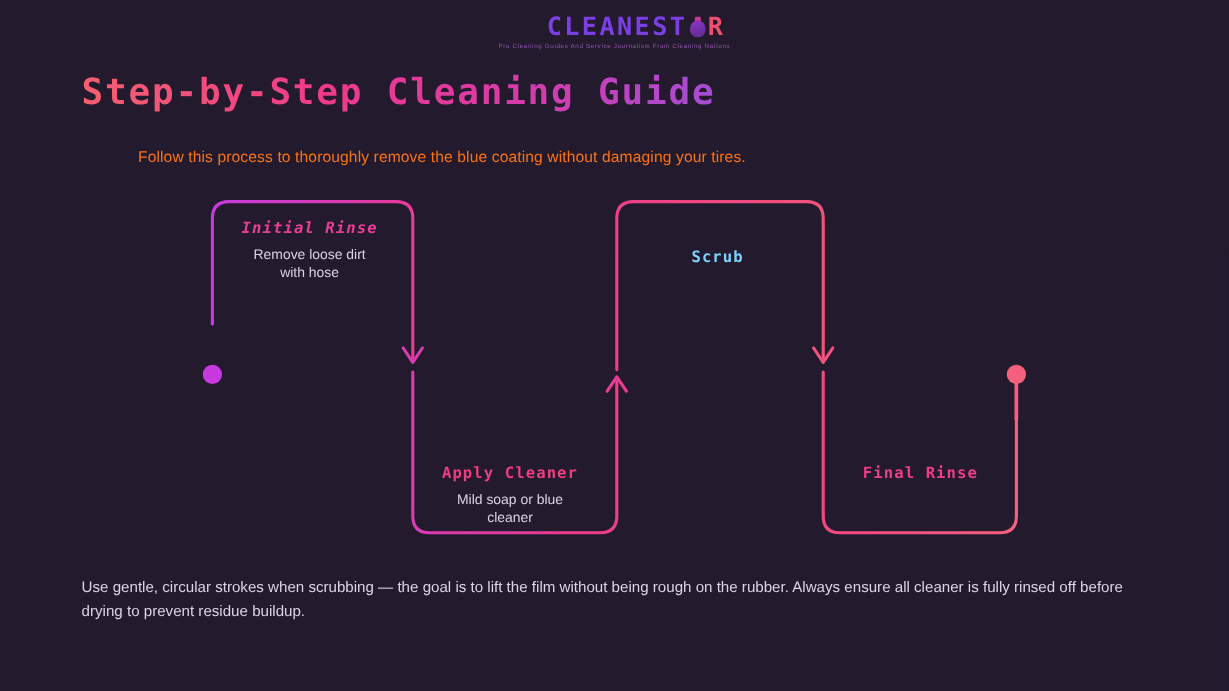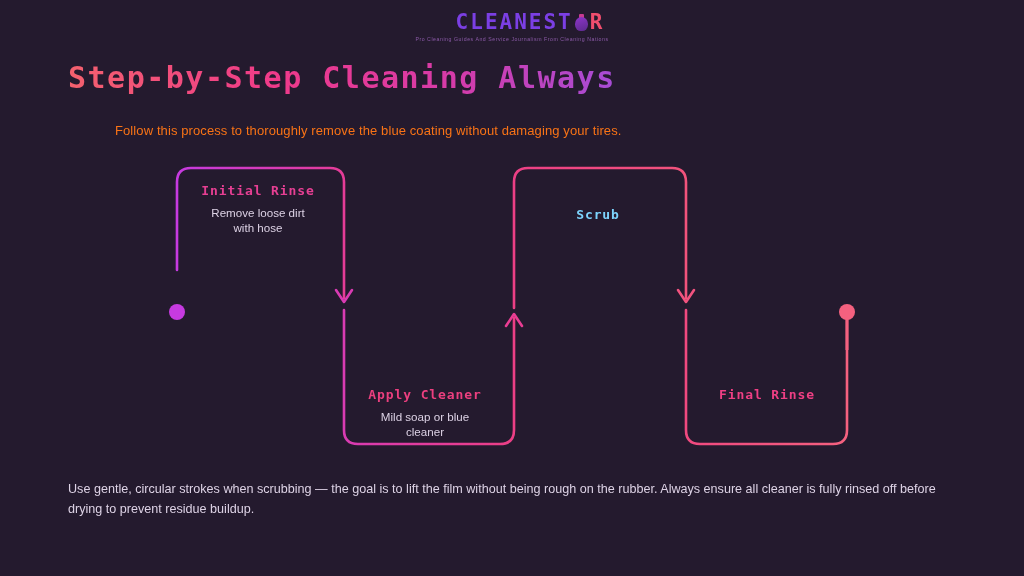--- a/index.html
+++ b/index.html
@@ -71,21 +71,21 @@
     font-size:13px; font-weight:700; letter-spacing:.9px;
     margin-bottom:7px;
   }
   .step-desc { font-size:11.6px; line-height:1.32; color:#ddd2e5; }
 
   .s1 { left:163px; top:183px; }
   .s2 { left:330px; top:387px; }
   .s3 { left:503px; top:183px; }
   .s4 { left:672px; top:387px; }
 
-  .c-a { color:#e63f93; }
+  .c-a { color:#e63f93;font-style:italic; }
   .c-b { color:#ec3f7f; }
   .c-c { color:#7dd3fc;margin-top:24px; }
   .c-d { color:#ef3f84; }
 </style>
 </head>
 <body>
 
 <div class="page">
 
   <div class="logo-wrap">
@@ -93,21 +93,21 @@
       <span class="logo-a">CLEANEST</span>
       <span class="logo-bottle">
         <span class="cap"></span>
           <span class="body"></span>
       </span>
       <span class="logo-c">R</span>
     </div>
     <div class="logo-tag">Pro Cleaning Guides And Service Journalism From Cleaning Nations</div>
   </div>
 
-  <h1 class="title">Step-by-Step Cleaning Always</h1>
+  <h1 class="title">Step-by-Step Cleaning Guide</h1>
   <p class="subtitle">Follow this process to thoroughly remove the blue coating without damaging your tires.</p>
 
   <svg class="flow" viewBox="0 0 1024 320">
     <defs>
       <linearGradient id="g1" x1="0" y1="0" x2="1" y2="0">
         <stop offset="0%" stop-color="#c63ae0"></stop>
           <stop offset="100%" stop-color="#e53c97"></stop>
       </linearGradient>
       <linearGradient id="g2" x1="0" y1="0" x2="1" y2="0">
         <stop offset="0%" stop-color="#d93bb3"></stop>

